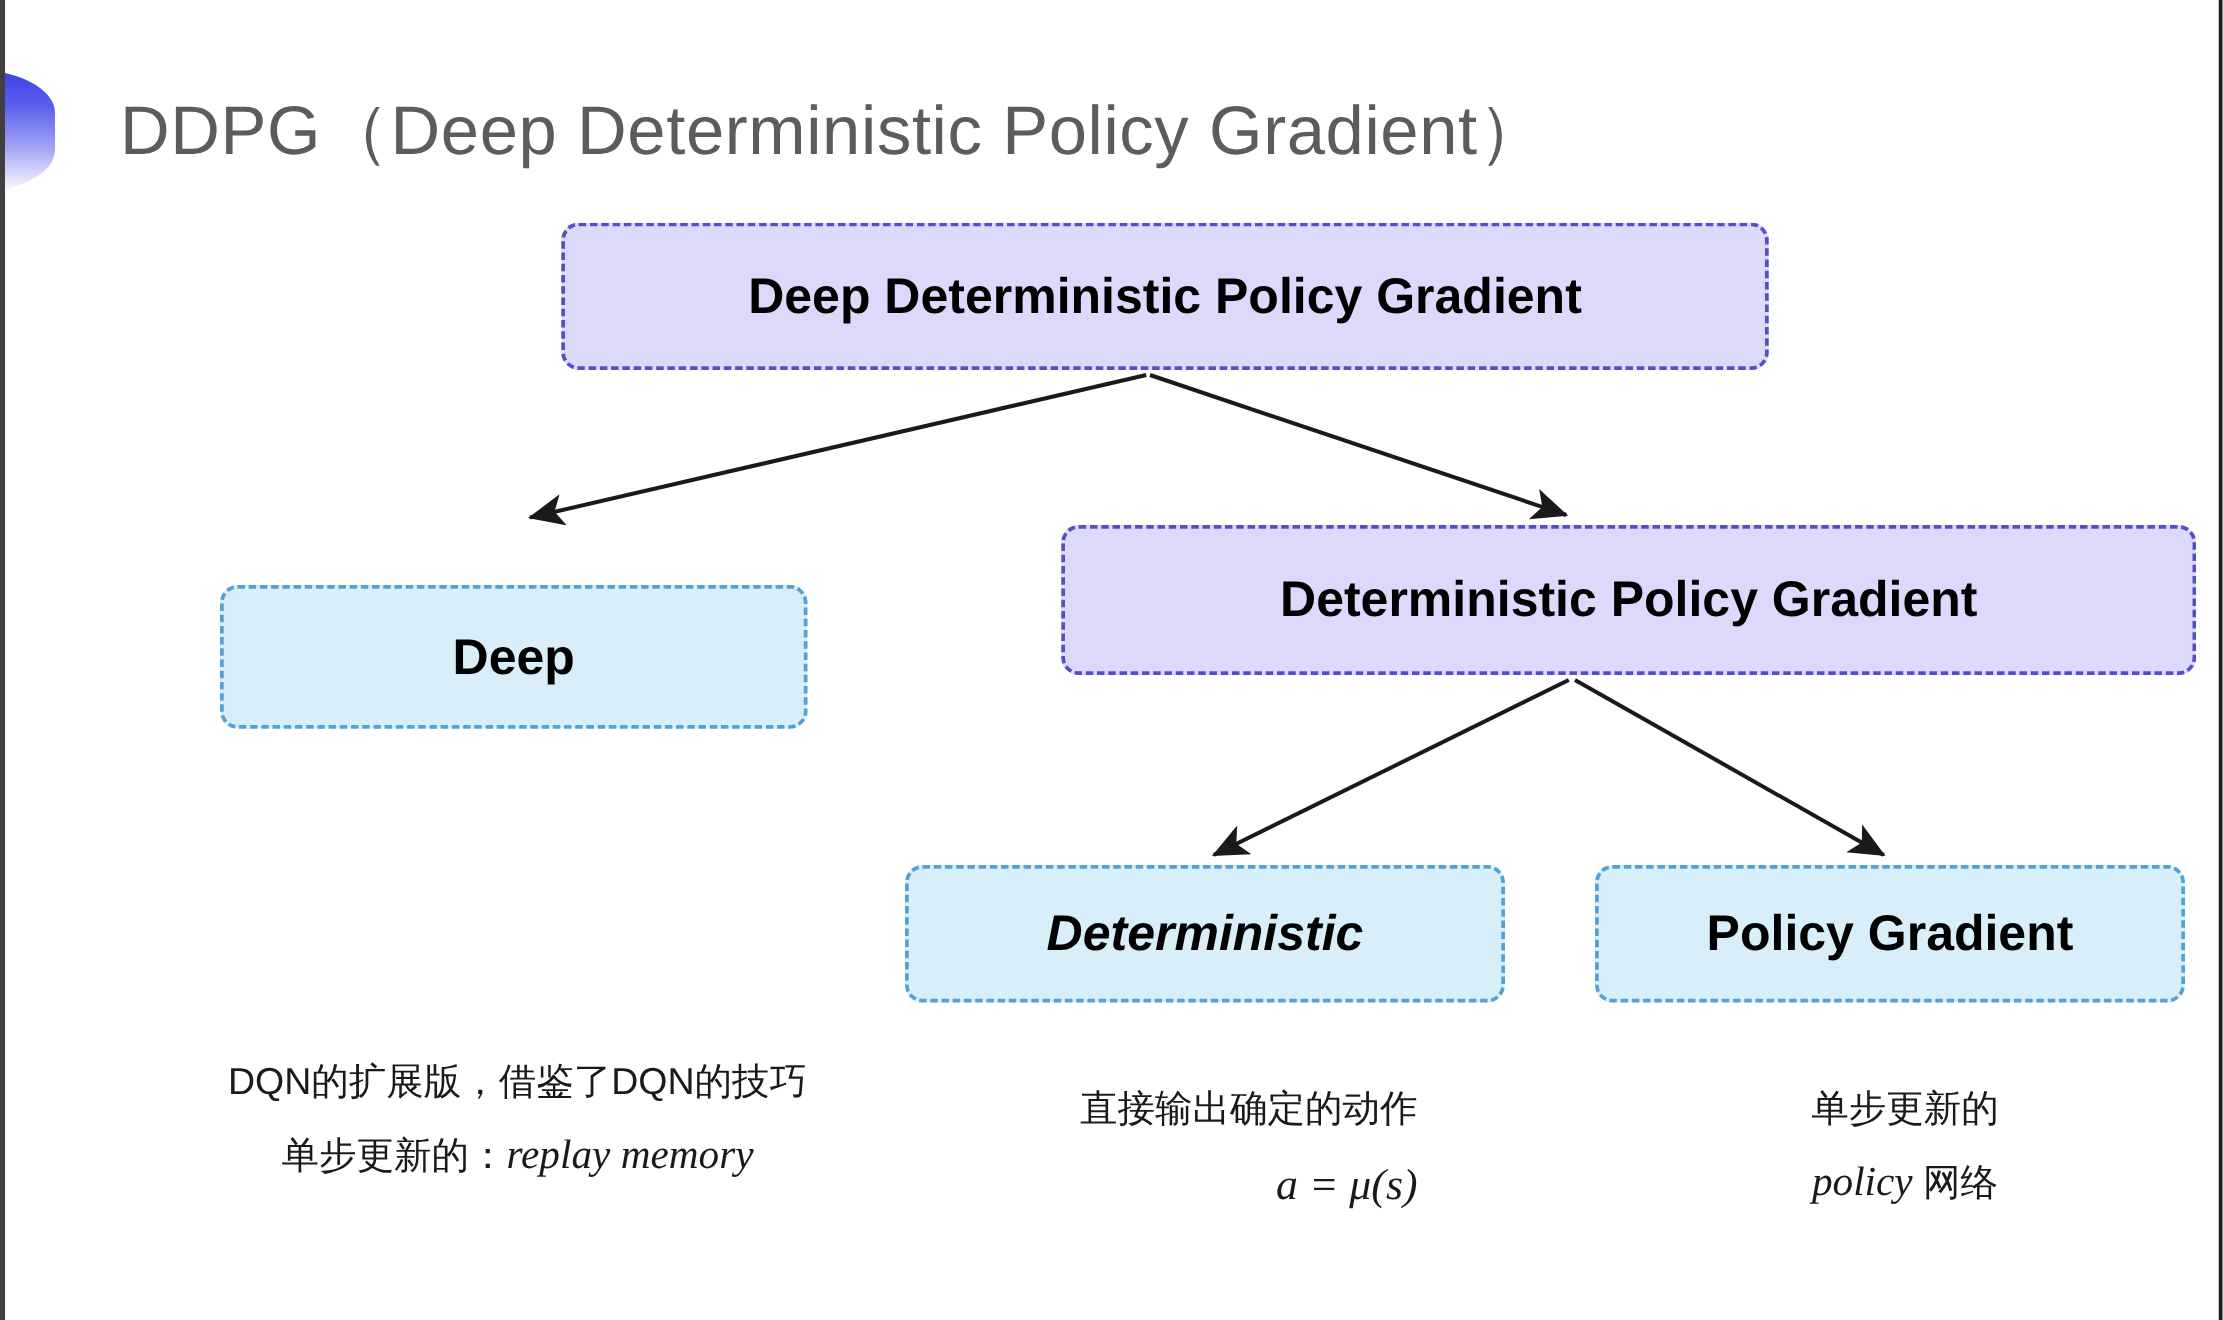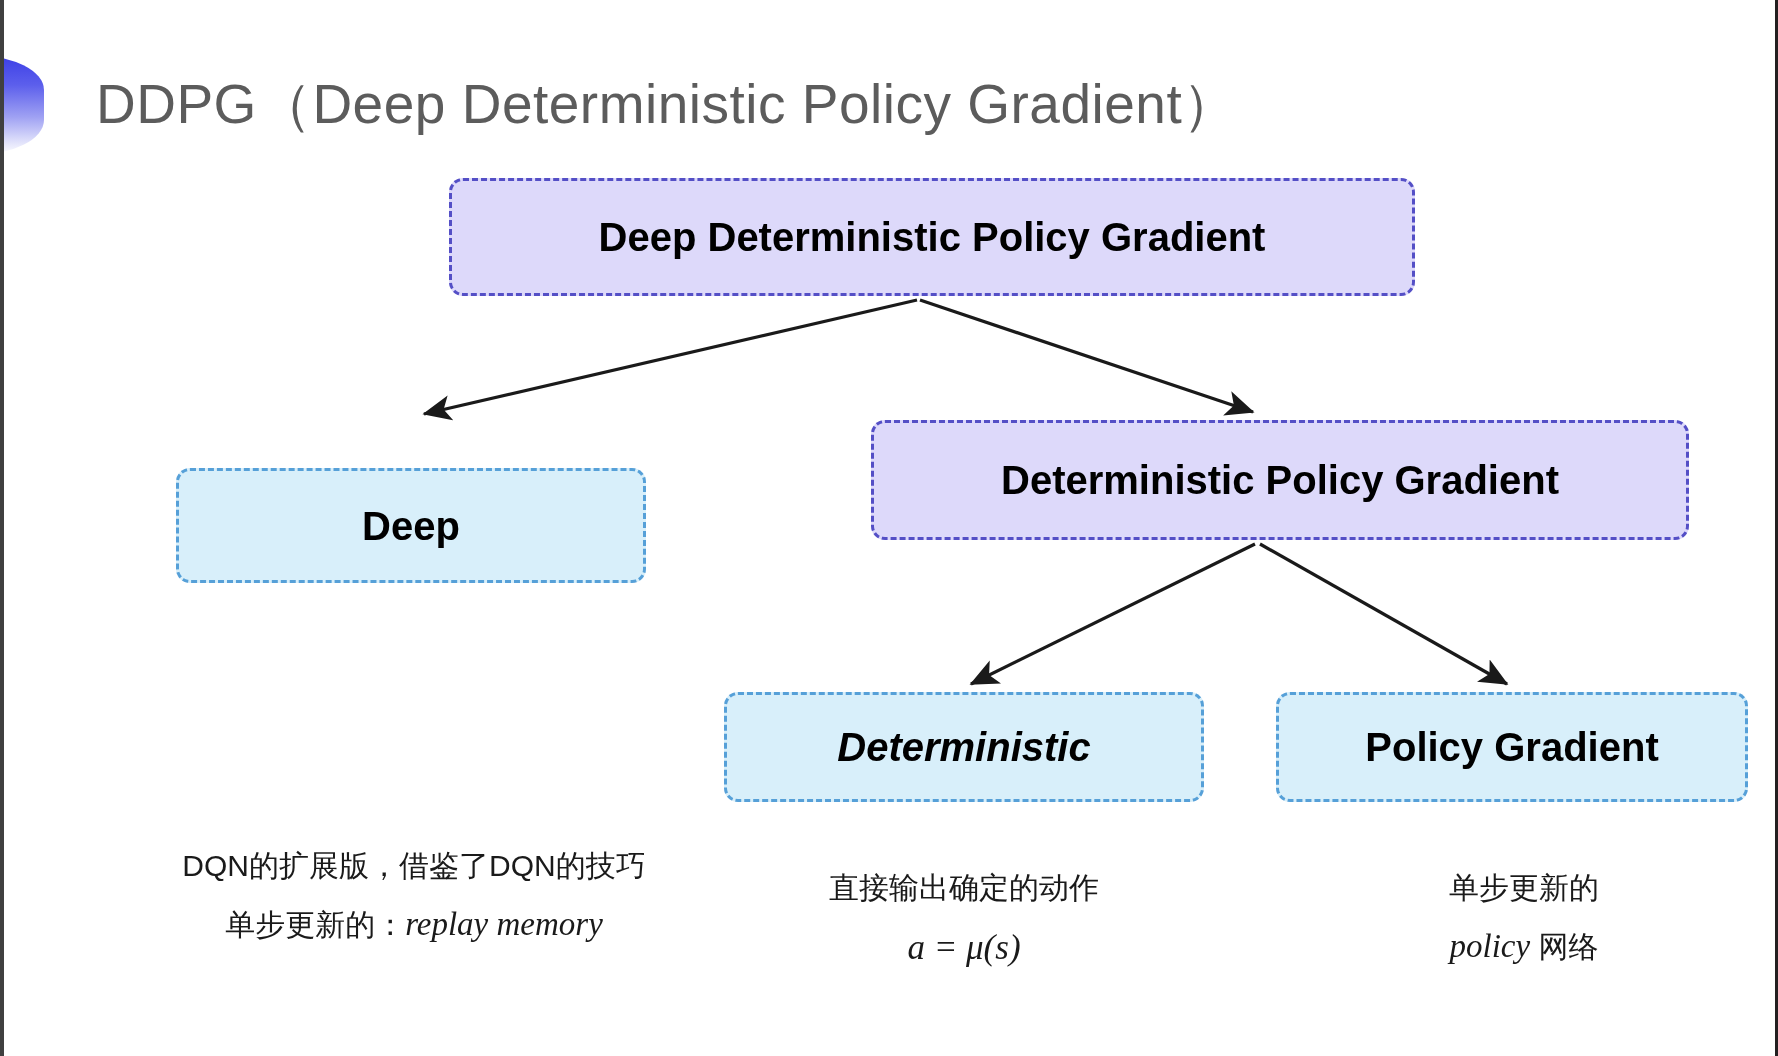--- a/index.html
+++ b/index.html
@@ -66,21 +66,21 @@
     background: #ddd9fa;
     border: 3px dashed #544fc6;
   }
   .node.blue {
     background: #d8effa;
     border: 3px dashed #56a0d8;
   }
 
   #node-root   { left: 430px; top: 178px;  width: 966px; height: 118px; margin-left: 15px; }
   #node-deep   { left: 172px; top: 422px;  width: 470px; height: 115px; margin-top: 46px; }
-  #node-dpg    { left: 845px; top: 420px;  width: 818px; height: 120px; margin-left: 22px; }
+  #node-dpg    { left: 845px; top: 420px;  width: 908px; height: 120px; }
   #node-det    { left: 720px; top: 692px;  width: 480px; height: 110px; font-style: italic; }
   #node-pg     { left: 1272px; top: 692px; width: 472px; height: 110px; }
 
   
   #arrows {
     position: absolute;
     left: 0;
     top: 0;
     width: 1778px;
     height: 1056px;
@@ -97,21 +97,21 @@
     white-space: nowrap;
   }
   .note .mathit {
     font-family: "Liberation Serif", "DejaVu Serif", serif;
     font-style: italic;
     font-size: 33px;
   }
   #note-left  { left: 150px; top: 838px; text-align: center; width: 520px; }
   #note-left .ln { display: block; }
   #note-center{ left: 790px; top: 860px; text-align: center; width: 340px; }
-  #note-center .ln { display: block; }
+  #note-center .ln { display: block; text-align: right; }
   #note-right { left: 1370px; top: 860px; text-align: center; width: 300px; }
   #note-right .ln { display: block; }
 
   .formula {
     font-family: "Liberation Serif", "DejaVu Serif", serif;
     font-style: italic;
     font-size: 35px;
   }
 </style>
 </head>

